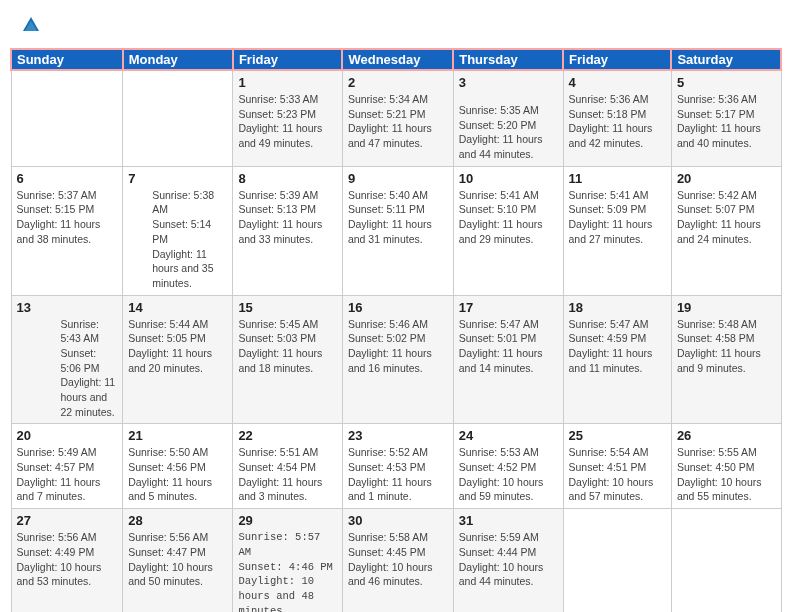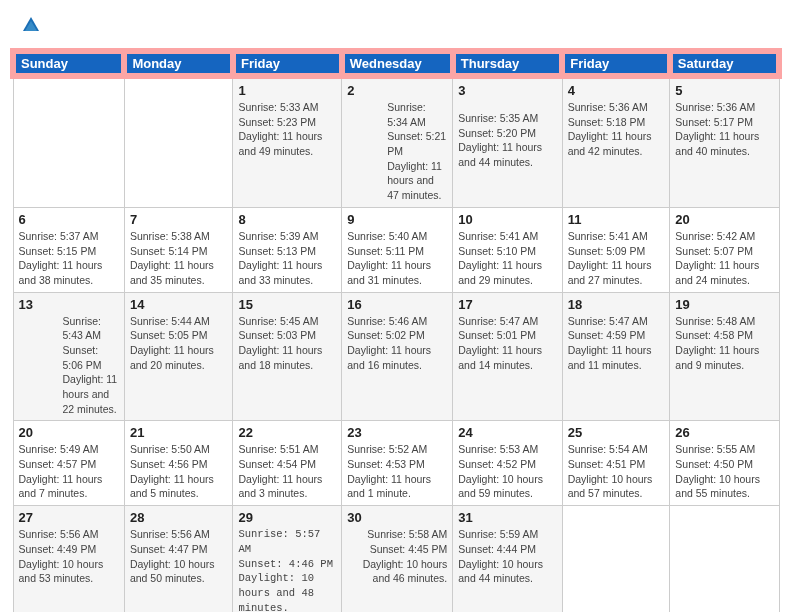--- a/index.html
+++ b/index.html
@@ -57,21 +57,21 @@
       border-collapse: collapse;
       font-size: 11px;
     }
     .calendar th {
       background-color: #1565c0;
       color: #fff;
       text-align: left;
       padding: 2px 5px;
       font-size: 13px;
       font-weight: bold;
-      border: 6px solid #fca5a5;
+      border: 2px solid #fca5a5;
     }
     .calendar td {
       vertical-align: top;
       border: 1px solid #ccc;
       padding: 4px 5px;
       width: 113px;
       min-height: 80px;
       background: #fff;
     }
     .calendar tr:nth-child(odd) td {
@@ -133,21 +133,21 @@
         <td class="empty-cell"></td>
         <td class="empty-cell"></td>
         <td>
           <span class="day-num">1</span>
           <div class="day-info" style="white-space: pre-line;">Sunrise: 5:33 AM
 Sunset: 5:23 PM
 Daylight: 11 hours and 49 minutes.</div>
         </td>
         <td>
           <span class="day-num">2</span>
-          <div class="day-info" style="white-space: pre-line; margin-left: 40px;">Sunrise: 5:34 AM
+          <div class="day-info" style="white-space: pre-line;">Sunrise: 5:34 AM
 Sunset: 5:21 PM
 Daylight: 11 hours and 47 minutes.</div>
         </td>
         <td>
           <span class="day-num">3</span>
           <div class="day-info" style="white-space: pre-line; margin-top: 13px;">Sunrise: 5:35 AM
 Sunset: 5:20 PM
 Daylight: 11 hours and 44 minutes.</div>
         </td>
         <td>
@@ -165,21 +165,21 @@
       </tr>
       <tr>
         <td>
           <span class="day-num">6</span>
           <div class="day-info" style="white-space: pre-line;">Sunrise: 5:37 AM
 Sunset: 5:15 PM
 Daylight: 11 hours and 38 minutes.</div>
         </td>
         <td>
           <span class="day-num">7</span>
-          <div class="day-info" style="white-space: pre-line;">Sunrise: 5:38 AM
+          <div class="day-info" style="white-space: pre-line; margin-left: 24px;">Sunrise: 5:38 AM
 Sunset: 5:14 PM
 Daylight: 11 hours and 35 minutes.</div>
         </td>
         <td>
           <span class="day-num">8</span>
           <div class="day-info" style="white-space: pre-line;">Sunrise: 5:39 AM
 Sunset: 5:13 PM
 Daylight: 11 hours and 33 minutes.</div>
         </td>
         <td>
@@ -309,21 +309,21 @@
 Daylight: 10 hours and 50 minutes.</div>
         </td>
         <td>
           <span class="day-num">29</span>
           <div class="day-info" style="white-space: pre-line; font-family: Liberation Mono, monospace;">Sunrise: 5:57 AM
 Sunset: 4:46 PM
 Daylight: 10 hours and 48 minutes.</div>
         </td>
         <td>
           <span class="day-num">30</span>
-          <div class="day-info" style="white-space: pre-line; text-align: right;">Sunrise: 5:58 AM
+          <div class="day-info" style="white-space: pre-line;">Sunrise: 5:58 AM
 Sunset: 4:45 PM
 Daylight: 10 hours and 46 minutes.</div>
         </td>
         <td>
           <span class="day-num">31</span>
           <div class="day-info" style="white-space: pre-line;">Sunrise: 5:59 AM
 Sunset: 4:44 PM
 Daylight: 10 hours and 44 minutes.</div>
         </td>
         <td class="empty-cell"></td>

